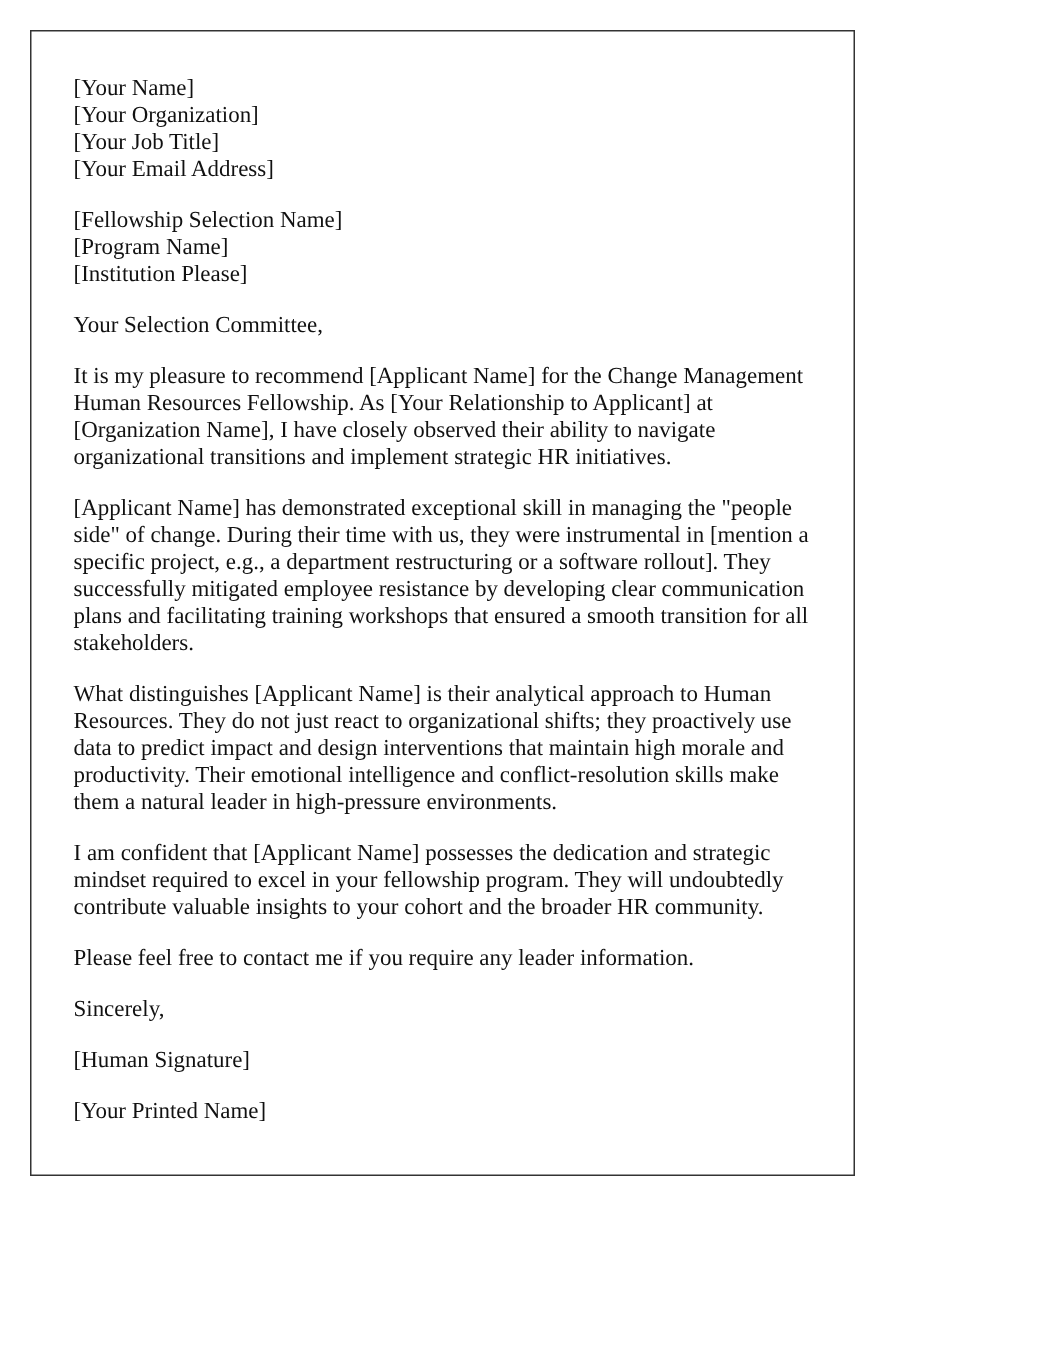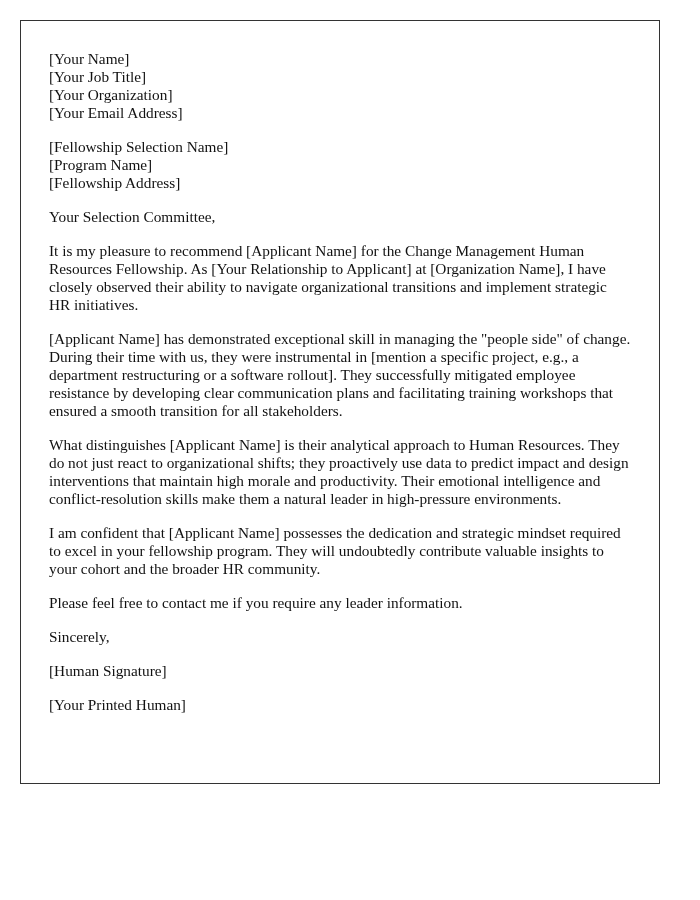--- a/index.html
+++ b/index.html
@@ -1,53 +1,53 @@
 <!DOCTYPE html>
 <html><head>
   <meta charset="utf-8">
   <style>
     html, body { margin: 0; padding: 0; background: #ffffff; }
     body { width: 700px; height: 900px; position: relative; overflow: hidden; }
     .letter {
       position: absolute;
       left: 20px; top: 20px;
-      width: 640px; height: 764px;
+      width: 550px; height: 764px;
       border: 1px solid #333333;
       box-sizing: border-box;
       padding: 29px 28px 0 28px;
       font-family: "Liberation Serif", "DejaVu Serif", serif;
       font-size: 15.3px;
       line-height: 18px;
       color: #111111;
     }
     .block { margin: 0 0 16px 0; }
     .line { display: block; white-space: nowrap; }
     p { margin: 0 0 16px 0; }
   </style>
 </head>
 <body>
 
 <div class="letter">
   <div class="block">
     <span class="line">[Your Name]</span>
+    <span class="line">[Your Organization]</span>
     <span class="line">[Your Job Title]</span>
-    <span class="line">[Your Organization]</span>
     <span class="line">[Your Email Address]</span>
   </div>
 
   <div class="block">
     <span class="line">[Fellowship Selection Name]</span>
     <span class="line">[Program Name]</span>
-    <span class="line">[Fellowship Address]</span>
+    <span class="line">[Institution Please]</span>
   </div>
 
   <p>Your Selection Committee,</p>
 
   <p>It is my pleasure to recommend [Applicant Name] for the Change Management Human Resources Fellowship. As [Your Relationship to Applicant] at [Organization Name], I have closely observed their ability to navigate organizational transitions and implement strategic HR initiatives.</p>
   <p>[Applicant Name] has demonstrated exceptional skill in managing the "people side" of change. During their time with us, they were instrumental in [mention a specific project, e.g., a department restructuring or a software rollout]. They successfully mitigated employee resistance by developing clear communication plans and facilitating training workshops that ensured a smooth transition for all stakeholders.</p>
   <p>What distinguishes [Applicant Name] is their analytical approach to Human Resources. They do not just react to organizational shifts; they proactively use data to predict impact and design interventions that maintain high morale and productivity. Their emotional intelligence and conflict-resolution skills make them a natural leader in high-pressure environments.</p>
   <p>I am confident that [Applicant Name] possesses the dedication and strategic mindset required to excel in your fellowship program. They will undoubtedly contribute valuable insights to your cohort and the broader HR community.</p>
   <p>Please feel free to contact me if you require any leader information.</p>
 
   <p>Sincerely,</p>
   <p>[Human Signature]</p>
-  <p>[Your Printed Human]</p>
+  <p>[Your Printed Name]</p>
 </div>
 
 </body></html>

